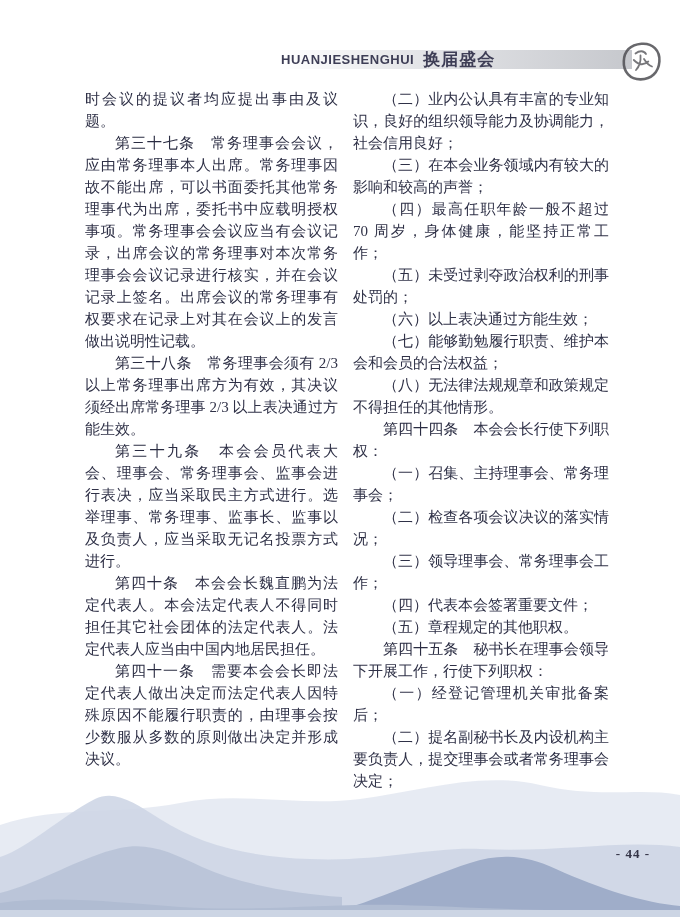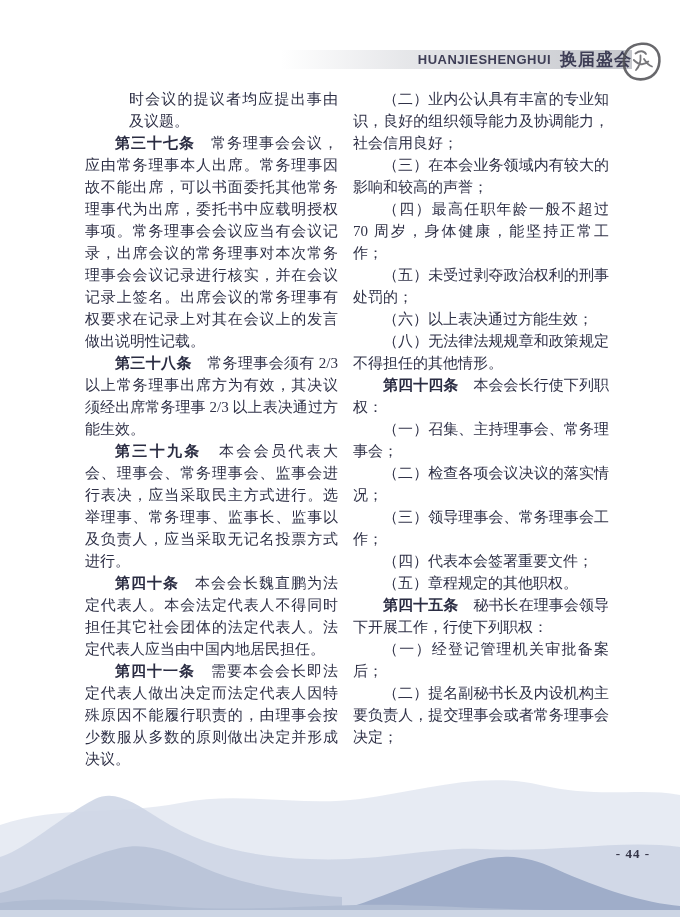--- a/index.html
+++ b/index.html
@@ -4,43 +4,43 @@
 <style>
   html,body{margin:0;padding:0;background:#ffffff;}
   .page{
     position:relative;width:680px;height:917px;background:#ffffff;overflow:hidden;
     font-family:"Liberation Serif","DejaVu Serif",serif;
   }
   
   .header-bar{
     position:absolute;top:50px;left:281px;width:351px;height:19px;box-sizing:border-box;
     background:linear-gradient(to right, rgba(200,202,208,0) 0%, rgba(200,202,208,0.45) 35%, #c6c8cd 100%);
-    display:flex;align-items:center;justify-content:flex-end;
+    display:flex;align-items:center;
   }
   .header-latin{
     font-family:"Liberation Sans","DejaVu Sans",sans-serif;
     font-weight:bold;font-size:13px;color:#3e3e56;letter-spacing:0.5px;white-space:nowrap;
   }
   .header-cjk{
     font-weight:bold;font-size:17px;color:#3e3e56;margin-left:9px;white-space:nowrap;
     letter-spacing:1px;
   }
   .seal{position:absolute;top:41px;left:620px;width:43px;height:41px;z-index:3;}
   
   .content{
     position:absolute;top:88px;left:85px;width:524px;display:flex;gap:15px;z-index:2;
   }
   .col{width:253px;}
   .col-right{width:256px;}
   .para{
     margin:0;text-indent:2em;font-size:15px;line-height:22px;color:#2f3147;
     text-align:justify;text-justify:inter-ideograph;
   }
-  .para.no-indent{text-indent:0;margin-left:44px;}
-  .para b{font-weight:bold;color:#2a2c42;}
+  .para.no-indent{text-indent:0;}
+  .para b{font-weight:normal;color:#2a2c42;}
   
   .page-number{
     position:absolute;top:846px;right:30px;font-size:13px;font-weight:bold;
     color:#333346;z-index:2;letter-spacing:1px;
   }
   .mountains{position:absolute;bottom:0;left:0;width:680px;height:210px;z-index:1;display:block;}
   .mountain-fade{
     position:absolute;bottom:120px;left:0;width:680px;height:92px;z-index:1;
     background:linear-gradient(to bottom,#ffffff 0%,rgba(255,255,255,0) 100%);
   }
@@ -71,20 +71,21 @@
         <p class="para"><b>第三十九条</b>　本会会员代表大会、理事会、常务理事会、监事会进行表决，应当采取民主方式进行。选举理事、常务理事、监事长、监事以及负责人，应当采取无记名投票方式进行。</p>
         <p class="para"><b>第四十条</b>　本会会长魏直鹏为法定代表人。本会法定代表人不得同时担任其它社会团体的法定代表人。法定代表人应当由中国内地居民担任。</p>
         <p class="para"><b>第四十一条</b>　需要本会会长即法定代表人做出决定而法定代表人因特殊原因不能履行职责的，由理事会按少数服从多数的原则做出决定并形成决议。</p>
       </section>
     <section class="col col-right">
         <p class="para">（二）业内公认具有丰富的专业知识，良好的组织领导能力及协调能力，社会信用良好；</p>
         <p class="para">（三）在本会业务领域内有较大的影响和较高的声誉；</p>
         <p class="para">（四）最高任职年龄一般不超过 70 周岁，身体健康，能坚持正常工作；</p>
         <p class="para">（五）未受过剥夺政治权利的刑事处罚的；</p>
         <p class="para">（六）以上表决通过方能生效；</p>
+        <p class="para">（七）能够勤勉履行职责、维护本会和会员的合法权益；</p>
         <p class="para">（八）无法律法规规章和政策规定不得担任的其他情形。</p>
         <p class="para"><b>第四十四条</b>　本会会长行使下列职权：</p>
         <p class="para">（一）召集、主持理事会、常务理事会；</p>
         <p class="para">（二）检查各项会议决议的落实情况；</p>
         <p class="para">（三）领导理事会、常务理事会工作；</p>
         <p class="para">（四）代表本会签署重要文件；</p>
         <p class="para">（五）章程规定的其他职权。</p>
         <p class="para"><b>第四十五条</b>　秘书长在理事会领导下开展工作，行使下列职权：</p>
         <p class="para">（一）经登记管理机关审批备案后；</p>
         <p class="para">（二）提名副秘书长及内设机构主要负责人，提交理事会或者常务理事会决定；</p>

